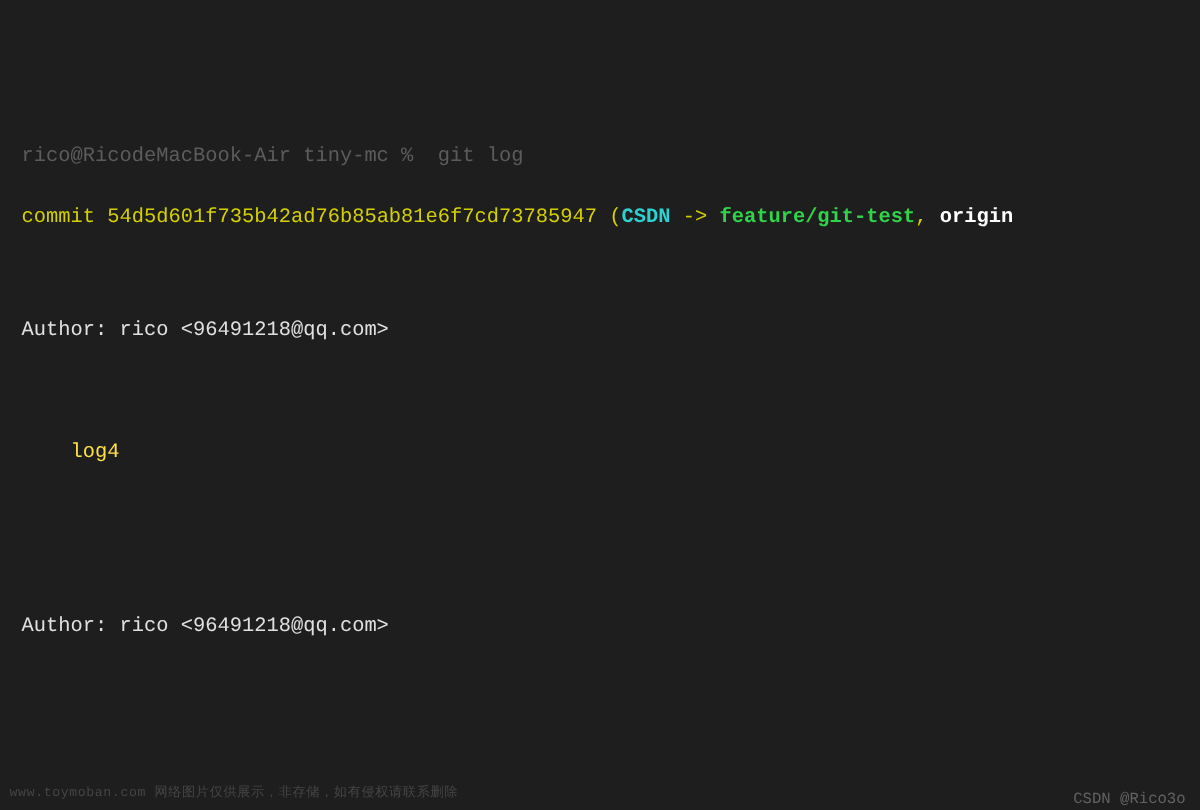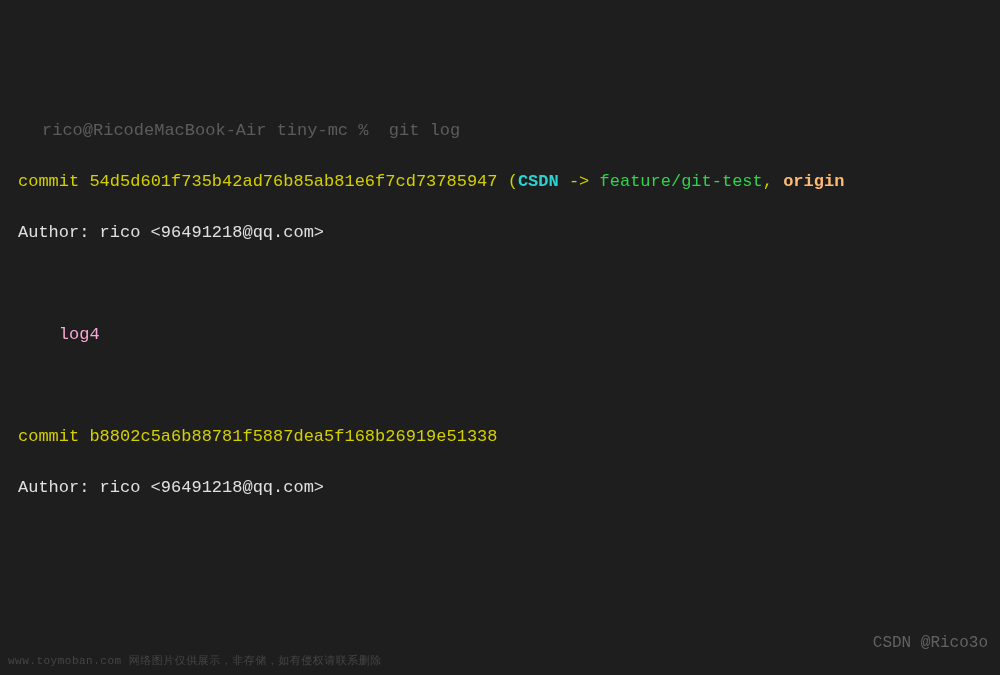--- a/index.html
+++ b/index.html
@@ -13,58 +13,57 @@
       font-size: 17px;
       line-height: 1.5;
       color: #e0e0e0;
       width: 1000px;
       height: 675px;
       overflow: hidden;
       padding: 0 18px;
       position: relative;
       white-space: pre;
     }
-    .prompt-line { color: #999; opacity: 0.5; margin-top: -10px; margin-left: 24px; }
+    .prompt-line { color: #999; opacity: 0.5; margin-top: -10px; }
     .commit-line { color: #d4d000; }
     .ref-paren { color: #d4d000; }
     .head { color: #2dd1d1; font-weight: bold; }
     .arrow { color: #d4d000; }
-    .branch-local { color: #2fd44a; font-weight: normal; }
-    .branch-remote { color: #fdba74; font-weight: bold; }
-    .meta-line { color: #e0e0e0; }
-    .message-line { color: #f9a8d4; }
+    .branch-local { color: #2fd44a; font-weight: bold; }
+    .branch-remote { color: #ffffff; font-weight: bold; }
+    .meta-line { color: #e0e0e0; margin-top: 43px; }
+    .message-line { color: #fde047; }
     .watermark-bl {
       position: absolute;
       bottom: 6px;
       left: 8px;
       font-size: 11px;
       color: rgba(140,140,140,0.35);
       letter-spacing: 0.5px;
     }
     .watermark-br {
       position: absolute;
-      bottom: 20px;
+      bottom: 0;
       right: 12px;
-      font-size: 16px;
+      font-size: 13px;
       color: rgba(180,180,180,0.45);
     }
   </style>
 </head>
 <body>
 
 
 
 <div>
 <div class="prompt-line">rico@RicodeMacBook-Air tiny-mc %  git log</div>
 <div class="commit-line"><span>commit </span><span>54d5d601f735b42ad76b85ab81e6f7cd73785947</span><span class="ref-paren"> (</span><span class="head">CSDN</span><span class="arrow"> -&gt; </span><span class="branch-local">feature/git-test</span><span class="ref-paren">, </span><span class="branch-remote">origin</span></div>
 <div class="meta-line">Author: rico &lt;96491218@qq.com&gt;</div>
 <div class="message-line"> </div>
 <div class="message-line">    log4</div>
 <div class="message-line"> </div>
-<div class="commit-line"><span>commit </span><span>b8802c5a6b88781f5887dea5f168b26919e51338</span></div>
 <div class="meta-line">Author: rico &lt;96491218@qq.com&gt;</div>
 <div class="message-line"> </div>
 
 
 
 
 
 
 
 

